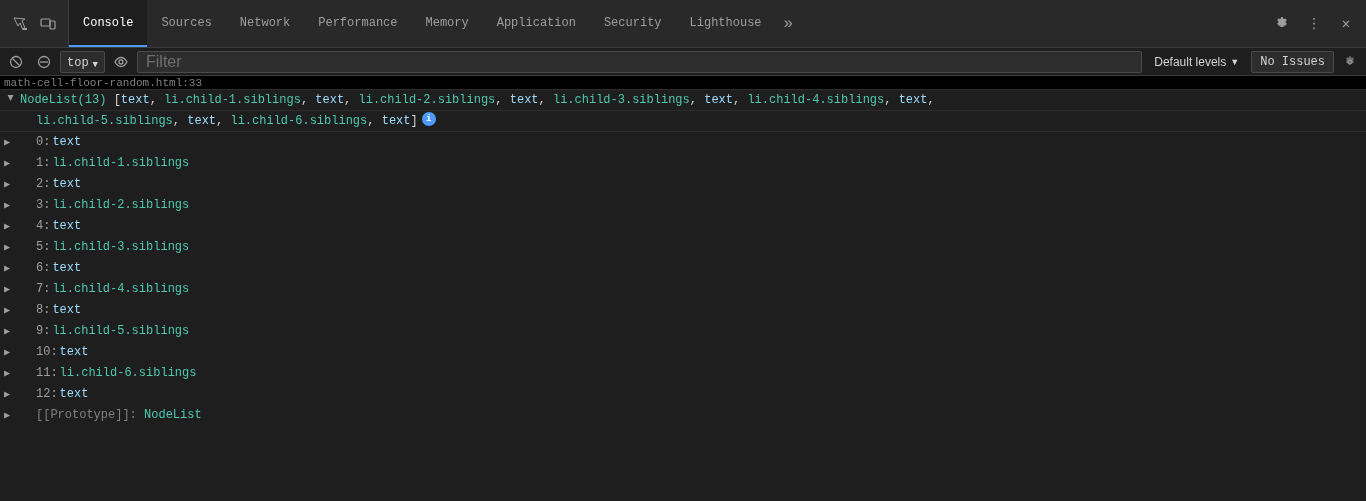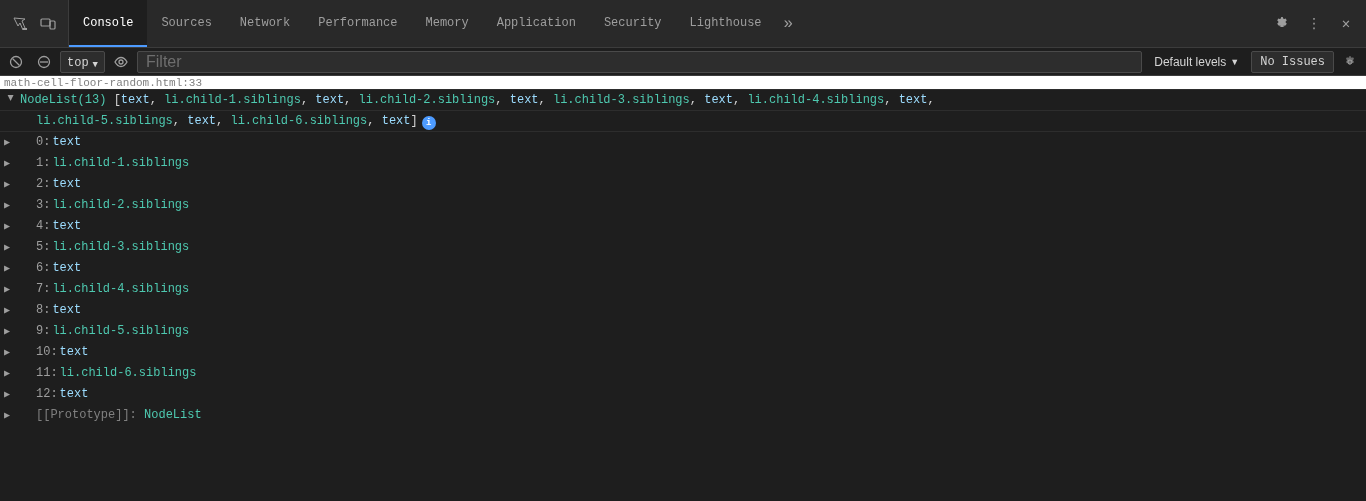--- a/index.html
+++ b/index.html
@@ -192,21 +192,21 @@
     
     .nodelist-header {
       padding: 1px 4px 1px 20px;
       min-height: 18px;
       line-height: 18px;
       border-bottom: 1px solid #2d2d2d;
       background: #1e1e1e;
       position: relative;
       display: flex;
       flex-wrap: wrap;
-      align-items: flex-end;
+      align-items: flex-start;
     }
 
     
     .c-white { color: #d4d4d4; }
     .c-cyan { color: #4ec9b0; }
     .c-lightblue { color: #9cdcfe; }
     .c-gray { color: #808080; }
     .c-num { color: #b5cea8; }
 
     .info-badge {
@@ -222,21 +222,21 @@
       font-weight: bold;
       margin-left: 4px;
       vertical-align: middle;
       cursor: pointer;
     }
 
     .node-index { color: #9e9e9e; margin-right: 2px; }
 
     
     .partial-line {
-      background: #ffffff;
+      background: #000000;
       padding: 1px 4px 1px 4px;
       height: 14px;
       overflow: hidden;
       font-size: 11px;
       color: #9e9e9e;
       border-bottom: 1px solid #2d2d2d;
       white-space: nowrap;
     }
 
     .indent-1 { padding-left: 36px; }

